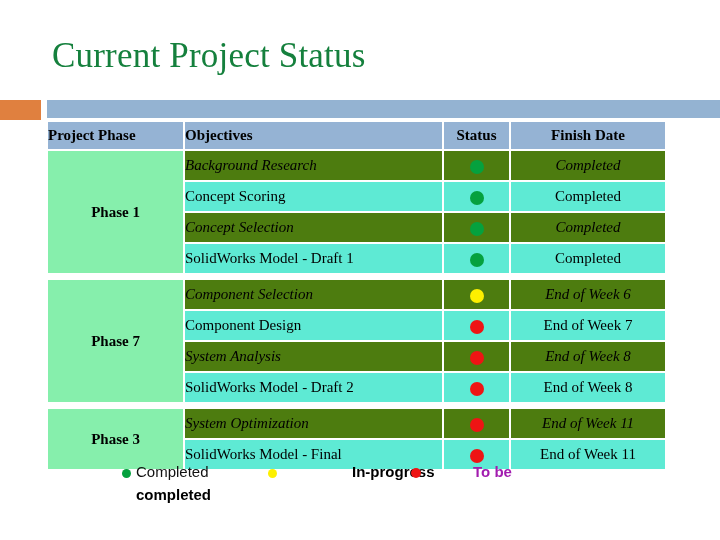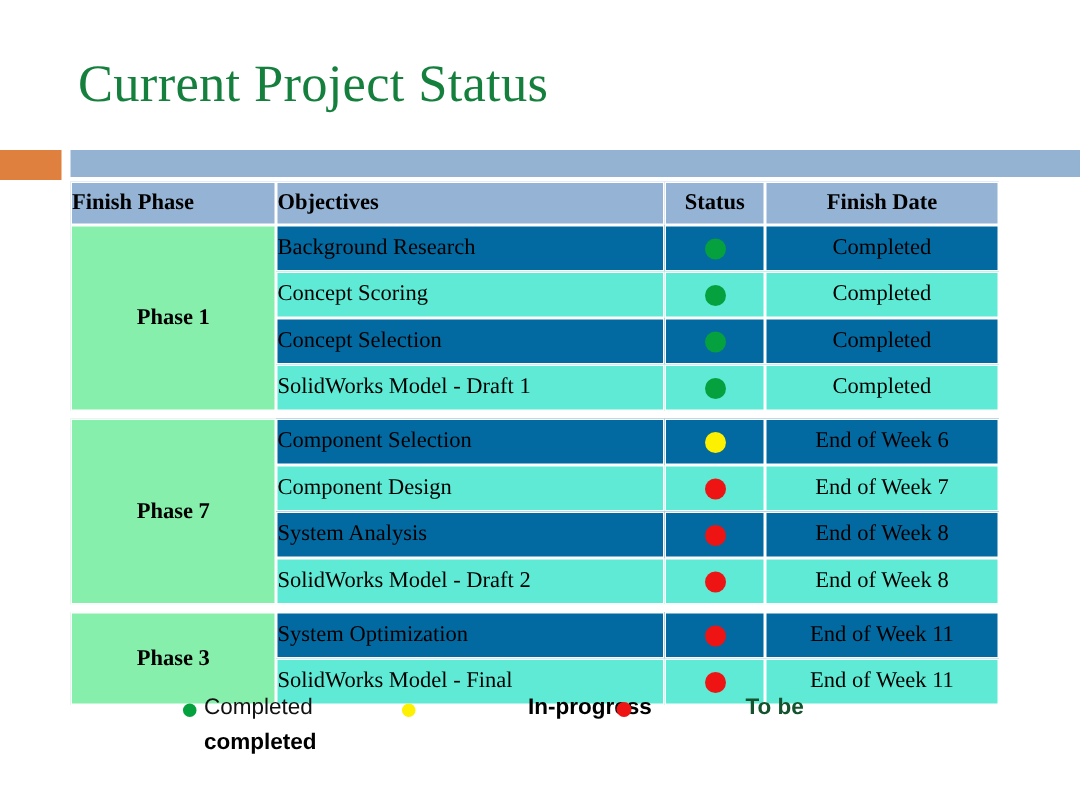--- a/index.html
+++ b/index.html
@@ -97,21 +97,21 @@
   }
   .status-cell {
     text-align: center;
     height: 29px;
   }
   .date-cell {
     text-align: center;
     height: 29px;
   }
 
-  .row-a .obj-cell, .row-a .status-cell, .row-a .date-cell { background: #0369a1; }
+  .row-a .obj-cell, .row-a .status-cell, .row-a .date-cell { background: #4d7c0f; font-style: italic; }
   .row-b .obj-cell, .row-b .status-cell, .row-b .date-cell { background: #5eead4; }
 
   .dot {
     display: inline-block;
     width: 14px;
     height: 14px;
     border-radius: 50%;
     vertical-align: middle;
   }
   .dot-green  { background: #05a13e; }
@@ -158,46 +158,46 @@
     position: absolute;
     left: 352px;
     top: 5px;
     font-size: 15px;
     font-weight: bold;
     color: #000000;
     white-space: nowrap;
   }
   #legend-label-tobe {
     position: absolute;
-    left: 497px;
+    left: 473px;
     top: 5px;
     font-size: 15px;
     font-weight: bold;
-    color: #14532d;
+    color: #a21caf;
     white-space: nowrap;
   }
 </style>
 </head>
 <body>
 
 <div id="slide-title">Current Project Status</div>
 
 <div id="accent-orange"></div>
 <div id="accent-blue"></div>
 
 <table id="status-table">
   <colgroup>
     <col class="c-phase">
       <col class="c-obj">
       <col class="c-status">
       <col class="c-date">
   </colgroup>
   <thead>
     <tr>
-      <th class="hdr-cell left">Finish Phase</th>
+      <th class="hdr-cell left">Project Phase</th>
       <th class="hdr-cell left">Objectives</th>
       <th class="hdr-cell">Status</th>
       <th class="hdr-cell">Finish Date</th>
     </tr>
   </thead>
   <tbody id="table-body">
       <tr class="row-a">
         <td class="phase-cell" rowspan="4">Phase 1</td>
         <td class="obj-cell">Background Research</td>
         <td class="status-cell"><span class="dot dot-green"></span></td>

